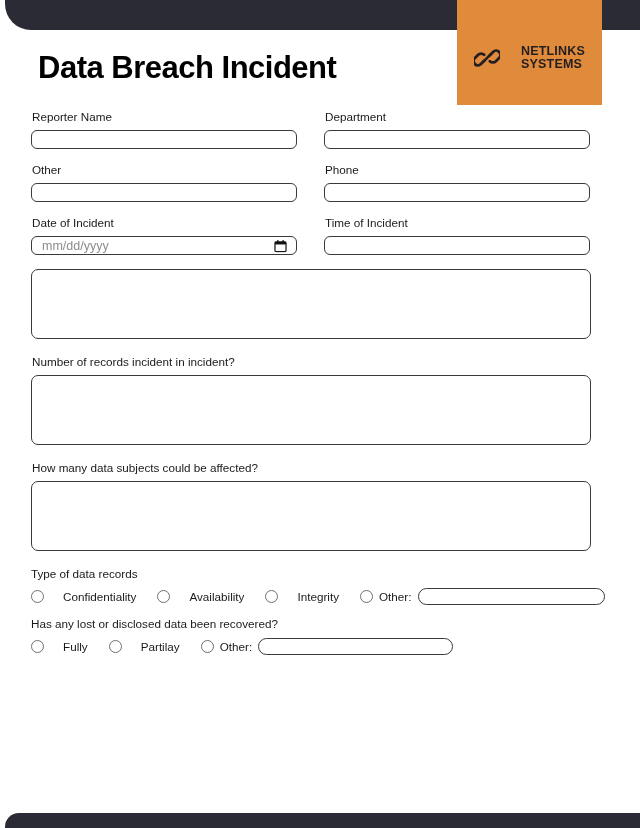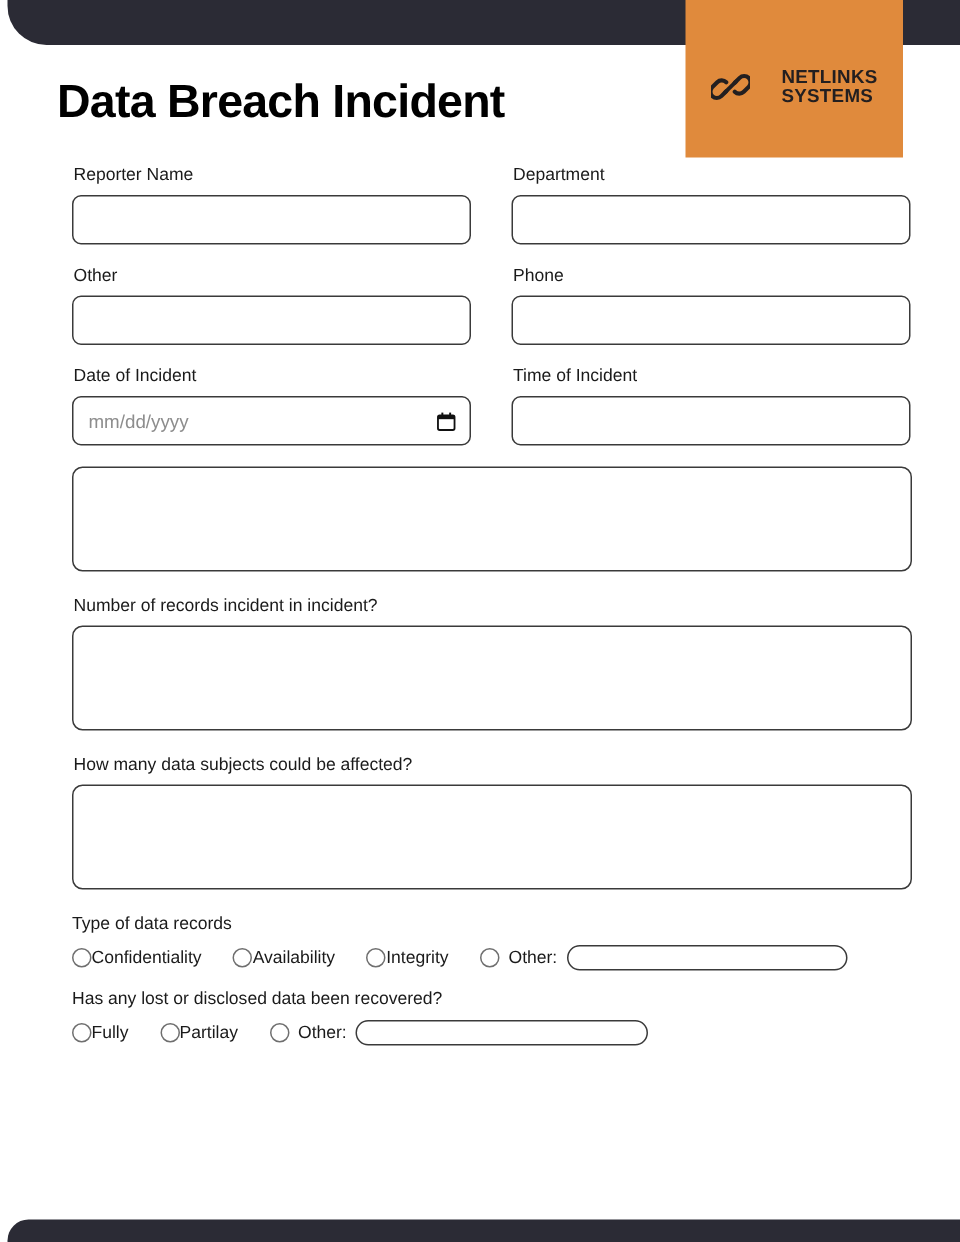--- a/index.html
+++ b/index.html
@@ -86,21 +86,21 @@
     font-size: 31px;
     font-weight: bold;
     letter-spacing: -0.5px;
     color: #000000;
     margin: 0;
   }
 
   
   .form-area {
     position: absolute;
-    left: 48px;
+    left: 31px;
     top: 110px;
     width: 560px;
   }
 
   .row {
     display: flex;
     gap: 27px;
   }
   .col {
     width: 266px;
@@ -112,21 +112,21 @@
     font-size: 11.7px;
     color: #1a1a1a;
     margin: 0 0 6px 1px;
     line-height: 14px;
   }
 
   .txt-input {
     display: block;
     box-sizing: border-box;
     width: 100%;
-    height: 33px;
+    height: 19px;
     border: 1.3px solid #3a3a3a;
     border-radius: 6px;
     background: #ffffff;
     font-family: "Liberation Sans", sans-serif;
     font-size: 12.5px;
     color: #111;
     padding: 0 10px;
     outline: none;
   }
   .txt-input::placeholder { color: #8d8d8d; }
@@ -163,21 +163,21 @@
 
   
   .radio-row {
     display: flex;
     align-items: center;
     margin-top: 7px;
   }
   .radio-item {
     display: flex;
     align-items: center;
-    gap: 0;
+    gap: 19px;
     margin-right: 21px;
     white-space: nowrap;
   }
   .radio-item:last-child { margin-right: 0; }
   .radio-dot {
     width: 11px;
     height: 11px;
     border: 1.2px solid #6f6f6f;
     border-radius: 50%;
     background: #fff;

